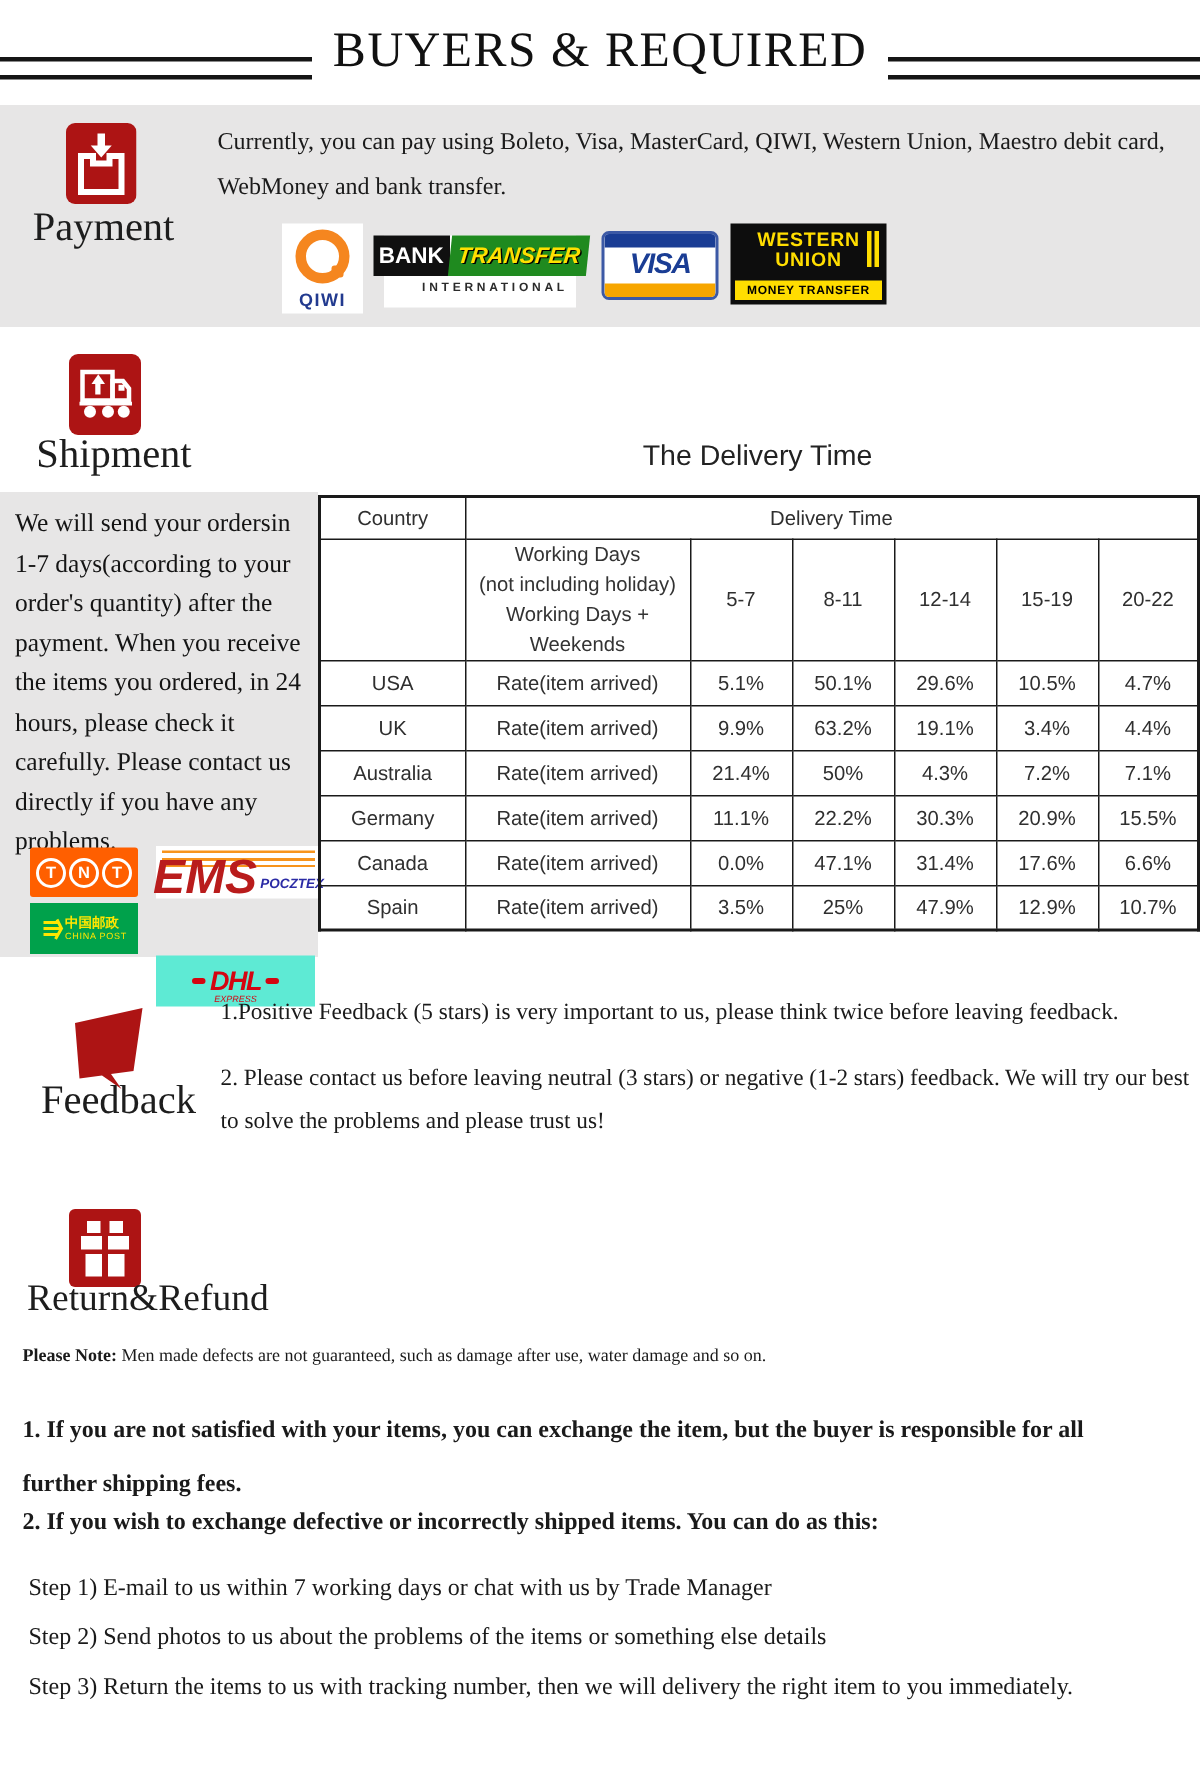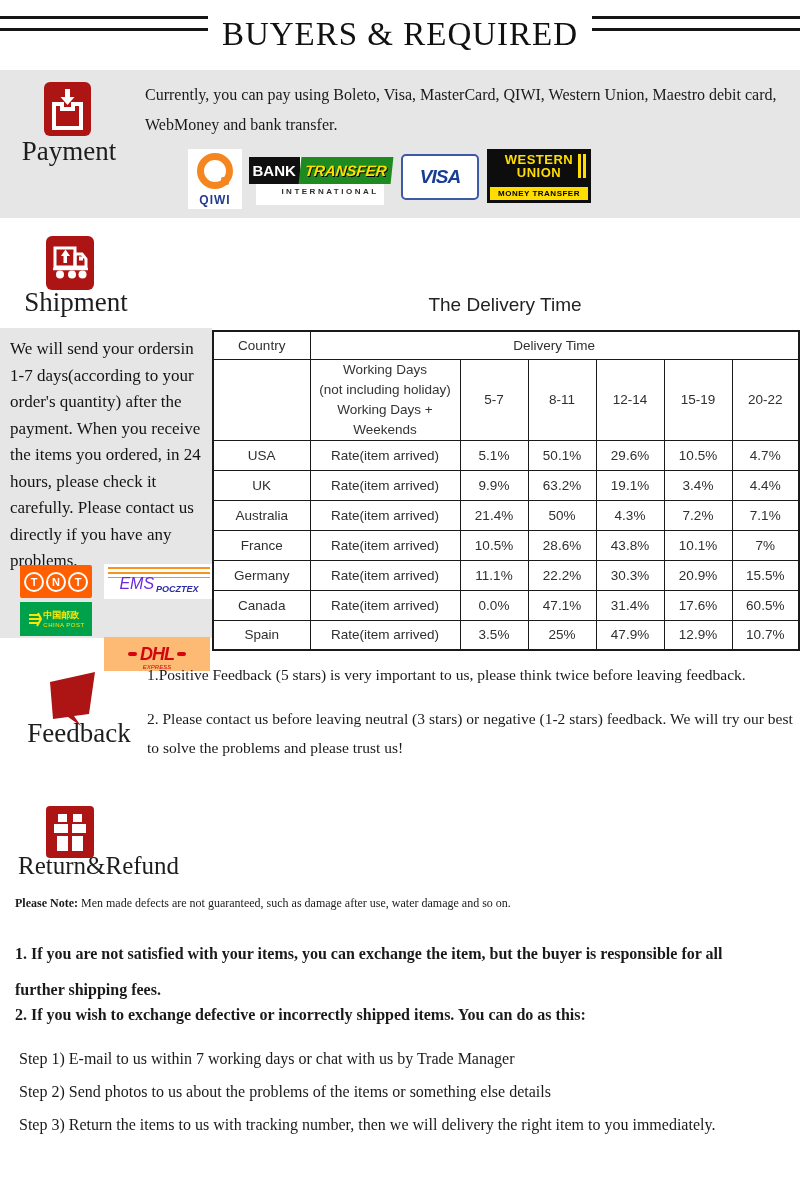--- a/index.html
+++ b/index.html
@@ -2,21 +2,21 @@
 <html><head>
 <meta charset="utf-8">
 <style>
   html,body{margin:0;padding:0;}
   body{width:800px;height:1185px;position:relative;background:#fff;
        font-family:"Liberation Serif",serif;color:#1a1a1a;overflow:hidden;}
   .abs{position:absolute;}
   .sans{font-family:"Liberation Sans",sans-serif;}
 
   
-  .hdr{top:16px;left:0;width:800px;display:flex;align-items:flex-start;}
+  .hdr{top:16px;left:0;width:800px;display:flex;align-items:flex-end;}
   .hdr-rule{flex:1;height:9px;border-top:3px solid #151515;border-bottom:3px solid #151515;}
   .hdr-title{font-size:33px;letter-spacing:1px;margin:0 14px;color:#111;white-space:nowrap;}
 
   
   .pay-bg{top:70px;left:0;width:800px;height:148px;background:#e7e6e6;}
   .pay-icon{left:44px;top:82px;}
   .sec-label{font-size:27px;color:#1d1d1d;text-align:center;}
   .pay-label{left:6px;top:136px;width:126px;}
   .pay-desc{left:145px;top:80px;width:640px;font-size:16px;line-height:30px;}
 
@@ -25,21 +25,21 @@
   .qiwi-ring{width:22px;height:22px;border:7px solid #f5861f;border-radius:50%;margin-top:4px;position:relative;}
   .qiwi-tail{position:absolute;right:-3px;bottom:-3px;width:8px;height:8px;background:#f5861f;border-radius:2px;}
   .qiwi-txt{font-family:"Liberation Sans",sans-serif;font-weight:bold;font-size:12px;letter-spacing:1px;color:#223a8f;margin-top:4px;}
 
   .bank{left:256px;top:157px;width:128px;height:48px;background:#fff;text-align:center;}
   .bank-row{display:flex;justify-content:center;height:27px;}
   .bank-l{background:#101010;color:#fff;font-family:"Liberation Sans",sans-serif;font-weight:bold;font-size:15px;line-height:27px;padding:0 4px;}
   .bank-r{background:#1f8a1f;color:#ffe000;font-family:"Liberation Sans",sans-serif;font-style:italic;font-weight:bold;font-size:15px;line-height:27px;padding:0 5px;text-shadow:1px 1px 0 #000;transform:skewX(-6deg);}
   .bank-int{font-family:"Liberation Sans",sans-serif;font-size:8px;font-weight:bold;letter-spacing:2.5px;color:#2b2b2b;margin-top:3px;padding-left:20px;}
 
-  .visa{left:401px;top:154px;width:78px;height:46px;background:#fff;border:2px solid #3c59a5;border-radius:5px;display:flex;flex-direction:row;overflow:hidden;}
+  .visa{left:401px;top:154px;width:78px;height:46px;background:#fff;border:2px solid #3c59a5;border-radius:5px;display:flex;flex-direction:column;overflow:hidden;}
   .visa-top{height:9px;background:#1a3d94;}
   .visa-mid{flex:1;display:flex;align-items:center;justify-content:center;}
   .visa-txt{font-family:"Liberation Sans",sans-serif;font-style:italic;font-weight:bold;font-size:19px;color:#1a3d94;letter-spacing:-1px;}
   .visa-bot{height:9px;background:#f7a600;}
 
   .wu{left:487px;top:149px;width:104px;height:54px;background:#0d0d0d;}
   .wu-lines{padding-top:4px;text-align:center;color:#ffdd00;font-family:"Liberation Sans",sans-serif;font-weight:bold;font-size:13px;line-height:13px;letter-spacing:.5px;}
   .wu-bar{position:absolute;top:5px;width:3px;height:24px;background:#ffdd00;}
   .wu-band{position:absolute;left:3px;right:3px;bottom:3px;height:13px;background:#ffdd00;color:#000;font-family:"Liberation Sans",sans-serif;font-weight:bold;font-size:8px;line-height:13px;text-align:center;letter-spacing:.5px;}
 
@@ -47,27 +47,27 @@
   .ship-icon{left:46px;top:236px;}
   .ship-label{left:0;top:287px;width:152px;}
   .dt-title{left:212px;top:294px;width:586px;text-align:center;font-size:19px;color:#222;}
   .note-bg{top:328px;left:0;width:212px;height:310px;background:#e7e6e6;}
   .note-txt{padding:8px 2px 0 10px;font-size:17px;line-height:26.5px;color:#141414;}
 
   .tnt{left:20px;top:565px;width:72px;height:33px;background:#ff5f00;display:flex;align-items:center;justify-content:center;gap:2px;border-radius:2px;}
   .tnt-c{width:16px;height:16px;border:2px solid #fff;border-radius:50%;color:#fff;font-family:"Liberation Sans",sans-serif;font-weight:bold;font-size:11px;line-height:16px;text-align:center;}
   .ems{left:104px;top:564px;width:110px;height:35px;background:#fff;display:flex;align-items:flex-end;justify-content:center;position:relative;}
   .ems-stripes{position:absolute;left:4px;right:4px;top:3px;height:11px;background:repeating-linear-gradient(180deg,#f7941d 0 2px,transparent 2px 5px);}
-  .ems-txt{font-family:"Liberation Sans",sans-serif;font-style:italic;font-weight:normal;font-size:16px;line-height:24px;color:#6d28d9;position:relative;margin-bottom:3px;}
+  .ems-txt{font-family:"Liberation Sans",sans-serif;font-style:italic;font-weight:bold;font-size:32px;line-height:24px;color:#b91c1c;position:relative;margin-bottom:3px;}
   .ems-sub{font-family:"Liberation Sans",sans-serif;font-style:italic;font-weight:bold;font-size:9px;color:#2b2ba5;position:relative;margin:0 0 5px 2px;}
   .cpost{left:20px;top:602px;width:72px;height:34px;background:#00a14b;display:flex;align-items:center;justify-content:center;gap:0;}
   .cp-col{display:flex;flex-direction:column;line-height:1;}
   .cp-cn{font-size:9px;font-weight:bold;color:#ffe600;}
   .cp-en{font-size:6px;color:#ffe600;letter-spacing:.5px;margin-top:2px;font-family:"Liberation Sans",sans-serif;}
-  .dhl{left:104px;top:602px;width:106px;height:34px;background:#fdba74;display:flex;align-items:center;justify-content:center;gap:3px;position:relative;}
+  .dhl{left:104px;top:602px;width:106px;height:34px;background:#5eead4;display:flex;align-items:center;justify-content:center;gap:3px;position:relative;}
   .dhl-dash{width:9px;height:4px;background:#d40511;border-radius:2px;}
   .dhl-txt{font-family:"Liberation Sans",sans-serif;font-style:italic;font-weight:bold;font-size:18px;color:#d40511;letter-spacing:-1px;}
   .dhl-sub{position:absolute;bottom:1px;left:0;right:0;text-align:center;font-family:"Liberation Sans",sans-serif;font-style:italic;font-size:6px;color:#d40511;}
 
   table.dt{left:212px;top:330px;border-collapse:collapse;border:2px solid #1a1a1a;
            font-family:"Liberation Sans",sans-serif;color:#2f2f2f;table-layout:fixed;}
   table.dt td{border:1px solid #1a1a1a;text-align:center;font-size:13.5px;padding:0;}
   tr.r1{height:28px;} tr.r2{height:66px;padding-left:28px;} tr.rd{height:30px;}
   td.desc{text-align:left;padding-left:6px;font-size:12.5px;line-height:20px;color:#333;}
   td.country{font-size:14px;}
@@ -234,45 +234,36 @@
   <tr class="rd">
     <td class="country">Australia</td>
     <td>Rate(item arrived)</td>
     <td>21.4%</td>
     <td>50%</td>
     <td>4.3%</td>
     <td>7.2%</td>
     <td>7.1%</td>
   </tr>
   <tr class="rd">
-    <td class="country">France</td>
-    <td>Rate(item arrived)</td>
-    <td>10.5%</td>
-    <td>28.6%</td>
-    <td>43.8%</td>
-    <td>10.1%</td>
-    <td>7%</td>
-  </tr>
-  <tr class="rd">
     <td class="country">Germany</td>
     <td>Rate(item arrived)</td>
     <td>11.1%</td>
     <td>22.2%</td>
     <td>30.3%</td>
     <td>20.9%</td>
     <td>15.5%</td>
   </tr>
   <tr class="rd">
     <td class="country">Canada</td>
     <td>Rate(item arrived)</td>
     <td>0.0%</td>
     <td>47.1%</td>
     <td>31.4%</td>
     <td>17.6%</td>
-    <td>60.5%</td>
+    <td>6.6%</td>
   </tr>
   <tr class="rd">
     <td class="country">Spain</td>
     <td>Rate(item arrived)</td>
     <td>3.5%</td>
     <td>25%</td>
     <td>47.9%</td>
     <td>12.9%</td>
     <td>10.7%</td>
   </tr>

